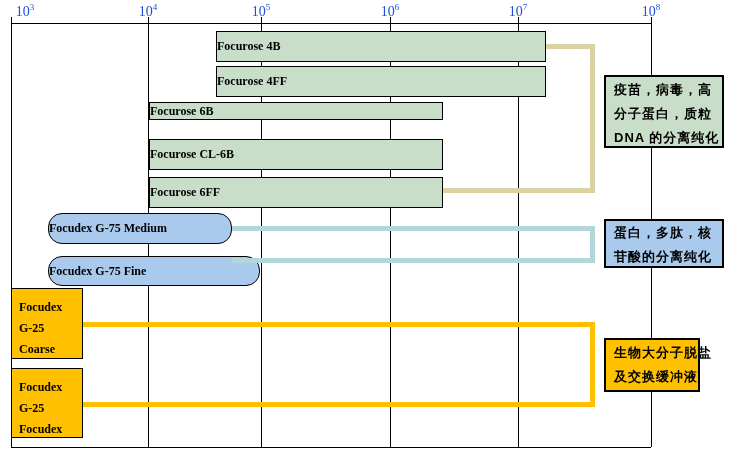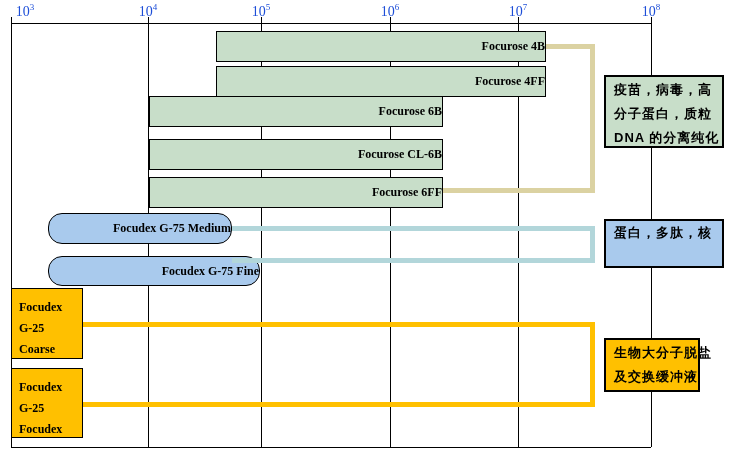--- a/index.html
+++ b/index.html
@@ -14,21 +14,21 @@
   #annotation-layer { z-index:4; }
 
   .x-axis-line { position:absolute; left:11px; top:23px; width:640px; height:0; border-top:1px solid #000; }
   .plot-bottom-line { position:absolute; left:11px; top:447px; width:640px; height:0; border-top:1px solid #000; }
   .gridline { position:absolute; top:17px; width:1px; height:430px; background:#000; }
   .tick-label { position:absolute; top:2px; transform:translateX(-50%); font-size:14px; color:#1d4ed8; white-space:nowrap; }
   .tick-label sup { font-size:9px; }
 
   .bar {
     position:absolute; box-sizing:border-box; border:1px solid #000;
-    display:flex; flex-direction:column; align-items:flex-end; justify-content:center;
+    display:flex; flex-direction:column; align-items:flex-start; justify-content:center;
     font-weight:bold; font-size:12px; color:#000;
   }
   .bar.green { background:#c8dec9; }
   .bar.blue  { background:#a9caed;border-radius:14px; }
   .bar.gold  { background:#ffc000; }
   .bar.multiline { align-items:flex-start; justify-content:flex-start; padding:8px 0 0 7px; line-height:21px; }
 
   .connector-seg { position:absolute; }
 
   .ann {
@@ -63,21 +63,21 @@
       <div class="tick-label" style="left: 651px;"><span>10</span><sup>8</sup></div>
     </div>
 
   <div class="layer" id="bars-layer">
       <div class="bar green" style="left: 216px; top: 31px; width: 330px; height: 31px;">
         <div>Focurose 4B</div>
       </div>
       <div class="bar green" style="left: 216px; top: 66px; width: 330px; height: 31px;">
         <div>Focurose 4FF</div>
       </div>
-      <div class="bar green" style="left: 149px; top: 96px; width: 294px; height: 31px;">
+      <div class="bar green" style="left: 149px; top: 102px; width: 294px; height: 18px;">
         <div>Focurose 6B</div>
       </div>
       <div class="bar green" style="left: 149px; top: 139px; width: 294px; height: 31px;">
         <div>Focurose CL-6B</div>
       </div>
       <div class="bar green" style="left: 149px; top: 177px; width: 294px; height: 31px;">
         <div>Focurose 6FF</div>
       </div>
       <div class="bar blue" style="left: 48px; top: 213px; width: 184px; height: 31px;">
         <div>Focudex G-75 Medium</div>
@@ -110,20 +110,21 @@
     </div>
 
   <div class="layer" id="annotation-layer">
     <div class="ann ann-green">
       <div>疫苗，病毒，高</div>
       <div>分子蛋白，质粒</div>
       <div>DNA 的分离纯化</div>
     </div>
     <div class="ann ann-blue">
       <div>蛋白，多肽，核</div>
+      <div>苷酸的分离纯化</div>
     </div>
     <div class="ann ann-gold">
       <div>生物大分子脱盐</div>
       <div>及交换缓冲液</div>
     </div>
   </div>
 
 </div>
 
 </body></html>

